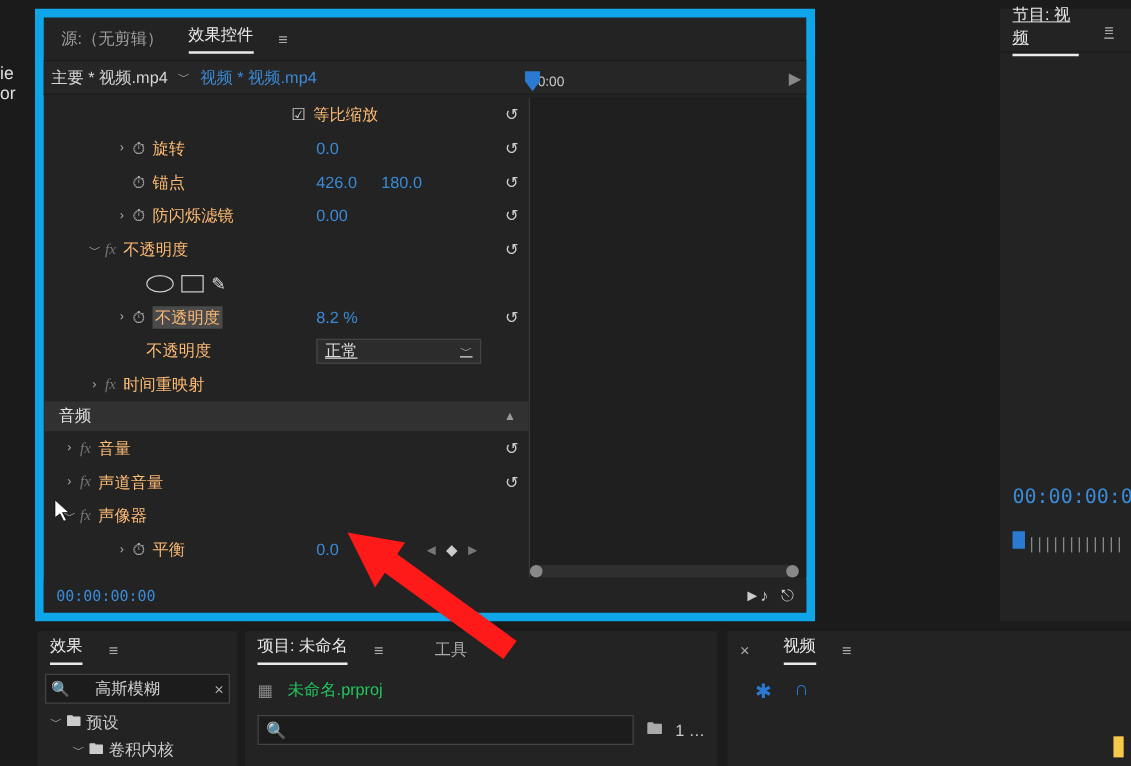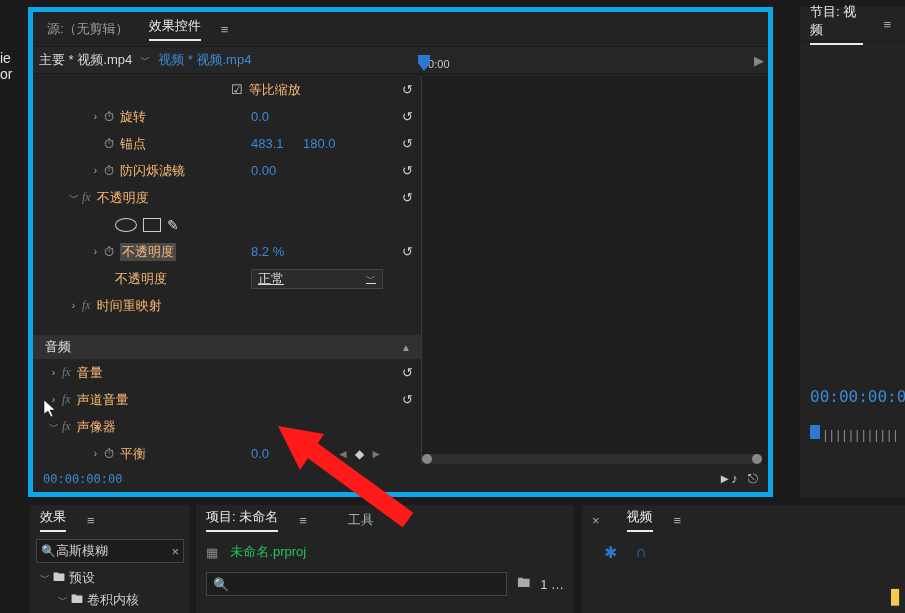--- a/index.html
+++ b/index.html
@@ -1,21 +1,21 @@
 <!DOCTYPE html>
 <html><head>
 <meta charset="utf-8">
 <style>
   * { box-sizing: border-box; margin: 0; padding: 0; font-family: "Microsoft YaHei", Arial, sans-serif; }
   body { background: #1b1b1b; color: #bdbdbd; font-size: 13px; width: 905px; height: 613px; overflow: hidden; position: relative; }
   .wrapper { position:absolute; top:0; left:0; width:905px; height:613px; }
   .col-left-sliver { position:absolute; left:0; top:50px; width:23px; height:30px; color:#e0e0e0; }
   .col-left-sliver span { display:block; font-size:14px; }
   
-  .effect-panel { position:absolute; left:28px; top:7px; width:745px; height:490px; border:5px solid #0ea5e9; background:#232323; }
+  .effect-panel { position:absolute; left:28px; top:7px; width:624px; height:490px; border:7px solid #0ea5e9; background:#232323; }
   .tabs { height:35px; display:flex; align-items:center; gap:20px; padding:0 14px; border-bottom:1px solid #1b1b1b; }
   .tab { color:#9e9e9e; }
   .tab.active { color:#eaeaea; border-bottom:2px solid #eaeaea; padding-bottom:4px; }
   .menu-icon { color:#aaa; }
   .clip-row { height:27px; display:flex; align-items:center; padding-left:6px; gap:8px; background:#262626; border-bottom:1px solid #1b1b1b; }
   .clip-main { color:#d5d5d5; }
   .chevron-down { color:#aaa; font-size:10px; }
   .clip-link { color:#3a8ad6; }
   .play-tri { margin-left:auto; margin-right:4px; color:#888; }
   .timeline-head { position:absolute; left:389px; top:46px; width:356px; height:16px; color:#ccc; font-size:11px;}
@@ -29,46 +29,46 @@
   .tw { width:9px; display:inline-block; color:#aaa; font-size:10px; text-align:center; margin-right:4px;}
   .stopwatch { display:inline-block; width:16px; color:#bbb; }
   .fx { font-style:italic; font-family: Georgia, serif; font-size:12px; color:#777; margin-right:6px; }
   .prop-label { color:#fdba74; }
   .prop-label.hl { background:#4a4a4a; padding:0 2px;}
   .val { color:#3a8ad6; position:absolute; left:218px; }
   .val2 { color:#3a8ad6; position:absolute; left:270px; }
   .reset { position:absolute; right:8px; color:#ccc; }
   .select { position:absolute; left:218px; width:132px; height:20px; border:1px solid #444; background:#2c2c2c; color:#ddd; display:flex; align-items:center; padding:0 6px; font-size:13px;text-decoration:underline;}
   .select .dd { margin-left:auto; font-size:10px; color:#aaa;}
-  .section-head { background:#313131; height:24px; display:flex; align-items:center; padding-left:12px; color:#e0e0e0;margin-top:16px; }
+  .section-head { background:#313131; height:24px; display:flex; align-items:center; padding-left:12px; color:#e0e0e0; }
   .section-head .up { margin-left:auto; margin-right:10px; font-size:10px; color:#999;}
   .keyfr { position:absolute; right:34px; width:50px; color:#777; display:flex; align-items:center; gap:6px; font-size:12px;}
   .keyfr .dia { color:#ccc; }
   .shape-row { padding-left:82px; height:27px; display:flex; align-items:center; gap:6px;}
   .oval { width:22px; height:14px; border:1px solid #ccc; border-radius:50%; }
   .rect { width:18px; height:14px; border:1px solid #ccc; }
   .pen { color:#ddd; font-size:14px;}
   .timeline-body { position:absolute; left:388px; top:64px; right:0; bottom:28px; background:#1f1f1f; border-left:1px solid #3a3a3a;}
   .footer { position:absolute; left:0; bottom:0; width:100%; height:26px; display:flex; align-items:center; padding:0 10px; background:#232323;}
   .tc { color:#3a8ad6; font-family: monospace; font-size:12px;}
   .footer .ricons { margin-left:auto; color:#ccc; display:flex; gap:10px; }
   .scroll-track { position:absolute; left:389px; right:6px; bottom:28px; height:10px; background:#2f2f2f; border-radius:5px; }
   .scroll-thumb { width:10px; height:10px; background:#888; border-radius:50%; position:absolute; }
   
-  .program { position:absolute; right:0; top:7px; width:105px; height:490px; background:#232323; }
+  .program { position:absolute; right:0; top:7px; width:105px; height:490px; background:#232323;text-decoration:underline; }
   .program .tabs { padding-left:10px; }
   .prog-tc { color:#3a8ad6; font-family: monospace; font-size:16px; position:absolute; top:380px; left:10px; }
   .prog-ruler { position:absolute; top:418px; left:10px; right:0; height:14px; }
   .prog-ruler .ph { width:10px; height:14px; background:#2a7ad1; display:inline-block;}
   
   .effects-panel { position:absolute; left:30px; top:505px; width:160px; height:108px; background:#232323; }
   .panel-tabhead { height:30px; display:flex; align-items:center; padding:0 10px; gap:21px;}
   .search-row { margin:4px 6px; height:24px; border:1px solid #444; background:#1c1c1c; display:flex; align-items:center; padding:0 4px; }
   .search-row .icon { color:#aaa; font-size:12px;}
-  .search-row .text { color:#d0d0d0; margin-left:0; flex:1;}
+  .search-row .text { color:#d0d0d0; margin-left:20px; flex:1;}
   .search-row .x { color:#aaa; }
   .tree-row { height:22px; display:flex; align-items:center; padding-left:10px; color:#ccc; }
   .tree-row.indent { padding-left:28px; }
   .folder { color:#ccc; margin-right:4px; font-size:12px;}
   .project-panel { position:absolute; left:196px; top:505px; width:378px; height:108px; background:#232323;}
   .project-panel .toolbar { margin:4px 10px; display:flex; align-items:center; gap:12px; height:26px;}
   .project-search { margin:6px 10px 0 10px; height:26px; display:flex; align-items:center; gap:10px;}
   .project-search .sbox { flex:1; height:24px; border:1px solid #444; background:#1c1c1c; display:flex; align-items:center; padding:0 6px;}
   .count { color:#ccc; margin-left:auto;}
   .timeline-panel { position:absolute; left:582px; top:505px; width:323px; height:108px; background:#232323;}
@@ -125,21 +125,21 @@
       <span class="stopwatch">⏱</span>
       <span class="prop-label">旋转</span>
       <span class="val">0.0</span>
       <span class="reset">↺</span>
     </div>
 
     <div class="prop-row indent2">
       <span class="tw"></span>
       <span class="stopwatch">⏱</span>
       <span class="prop-label">锚点</span>
-      <span class="val">483.1</span>
+      <span class="val">426.0</span>
       <span class="val2">180.0</span>
       <span class="reset">↺</span>
     </div>
 
     <div class="prop-row indent2">
       <span class="tw">›</span>
       <span class="stopwatch">⏱</span>
       <span class="prop-label">防闪烁滤镜</span>
       <span class="val">0.00</span>
       <span class="reset">↺</span>

